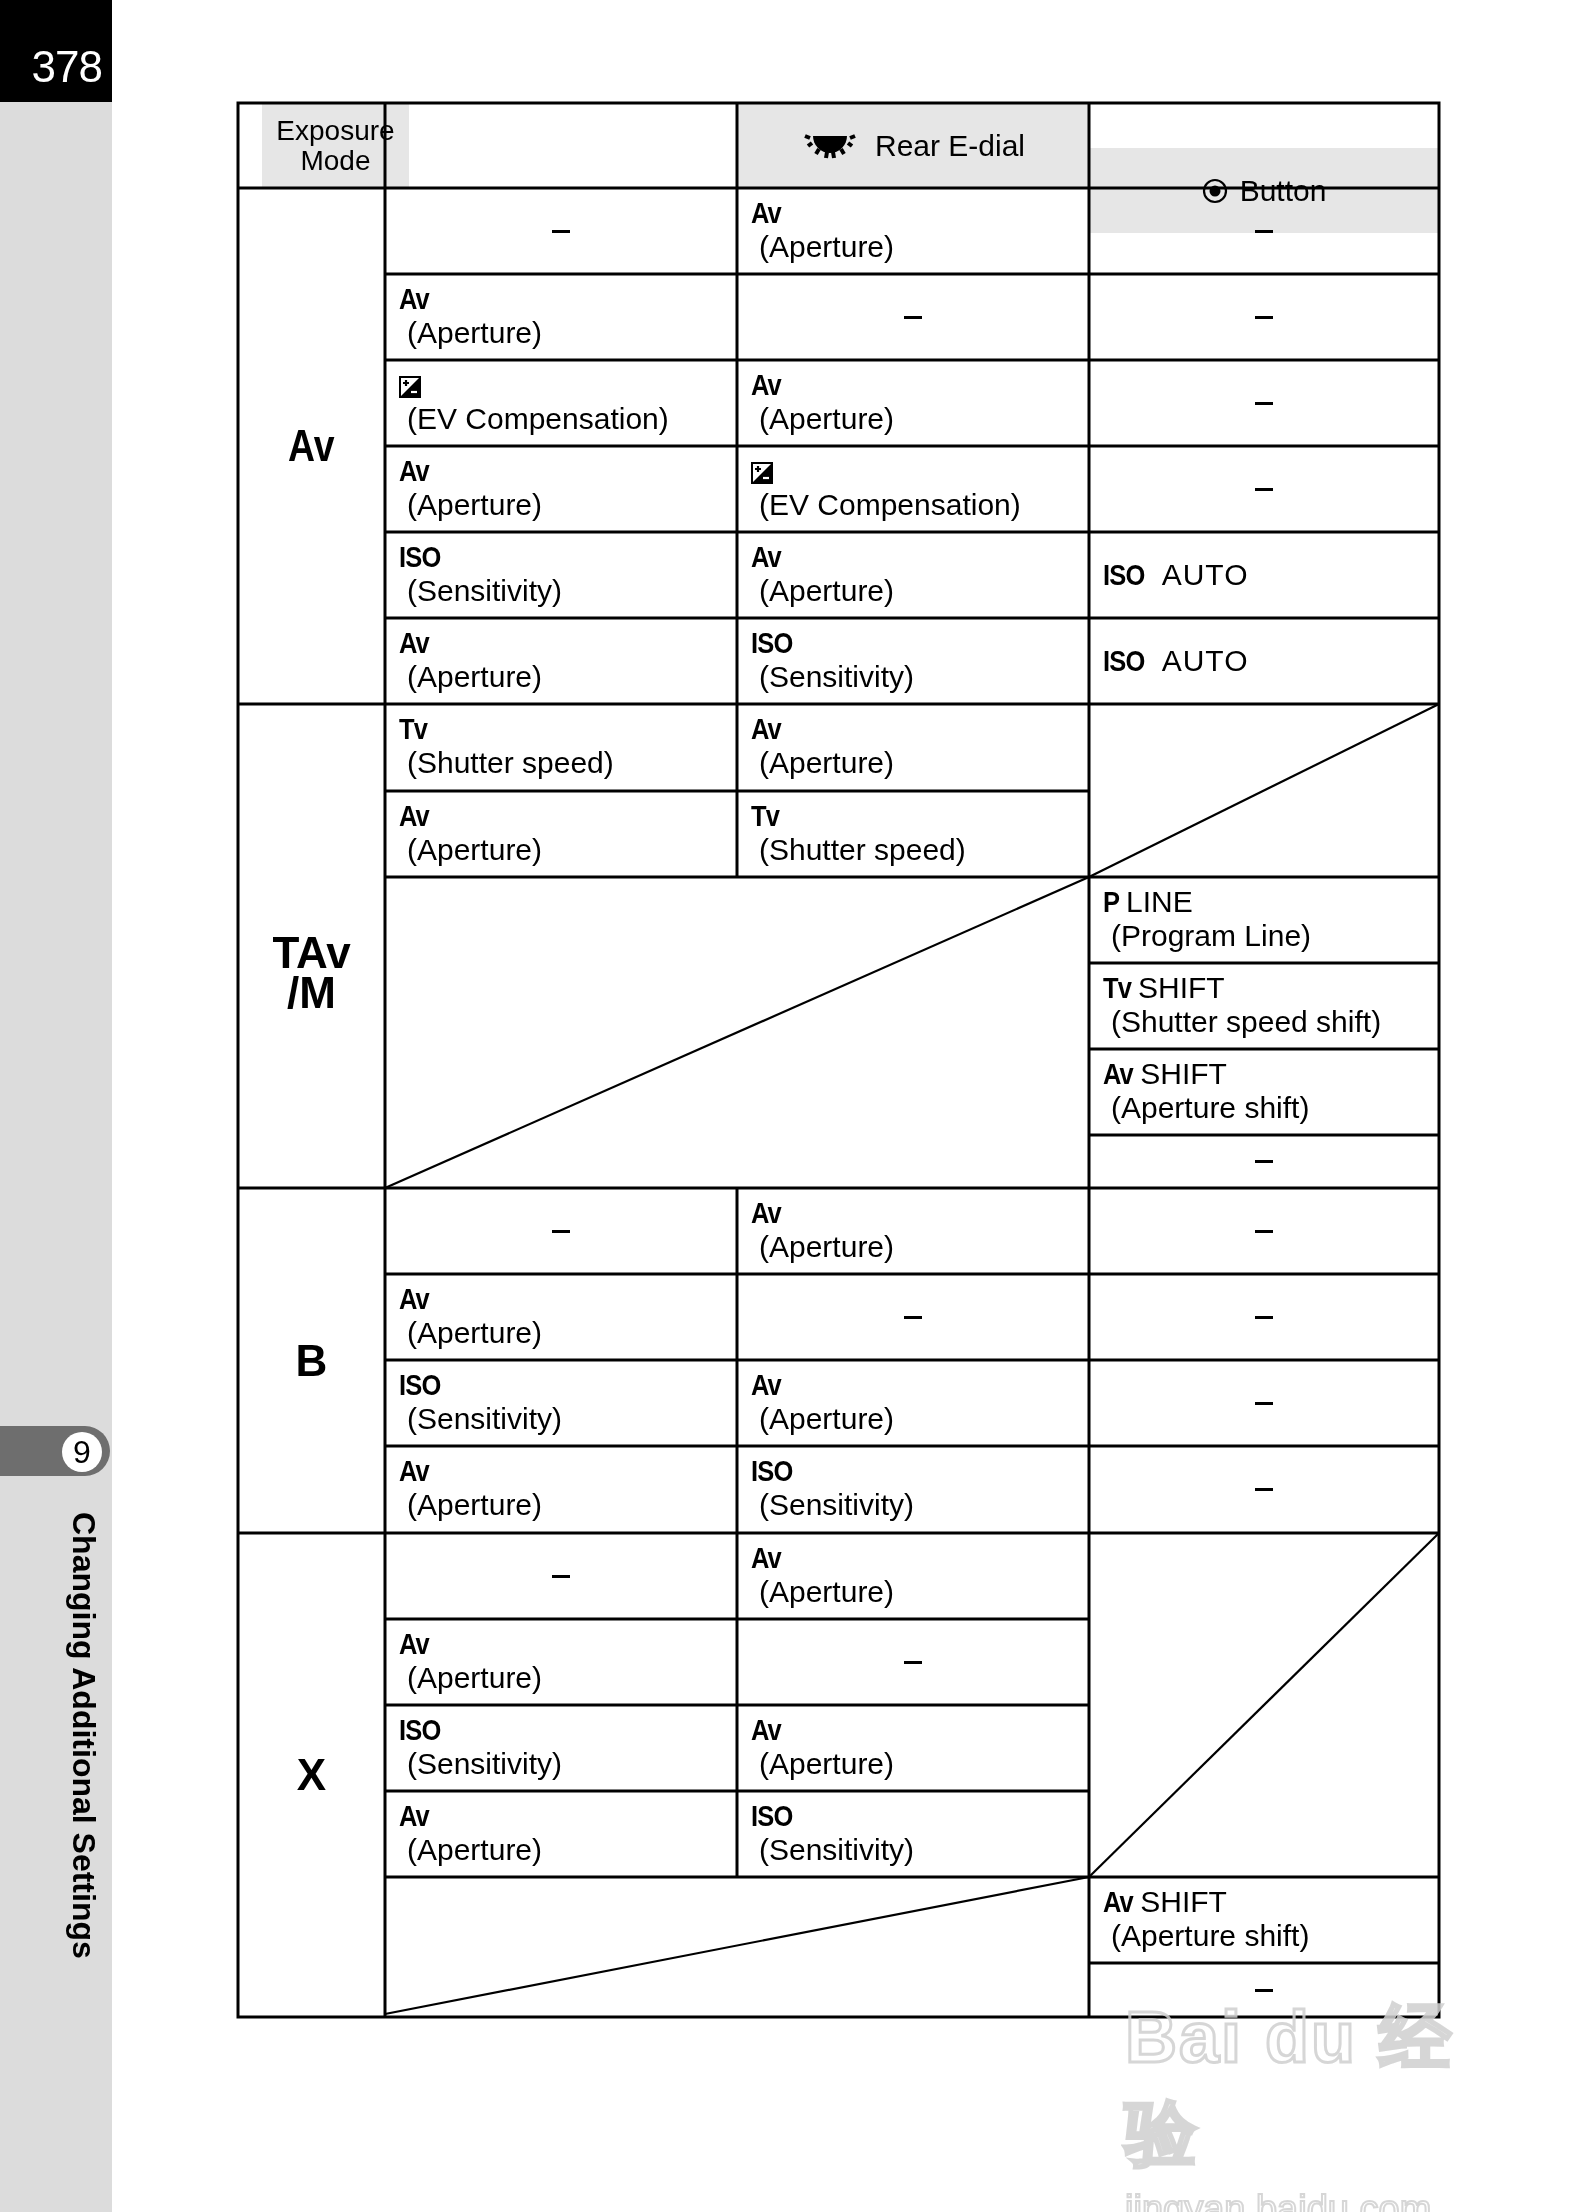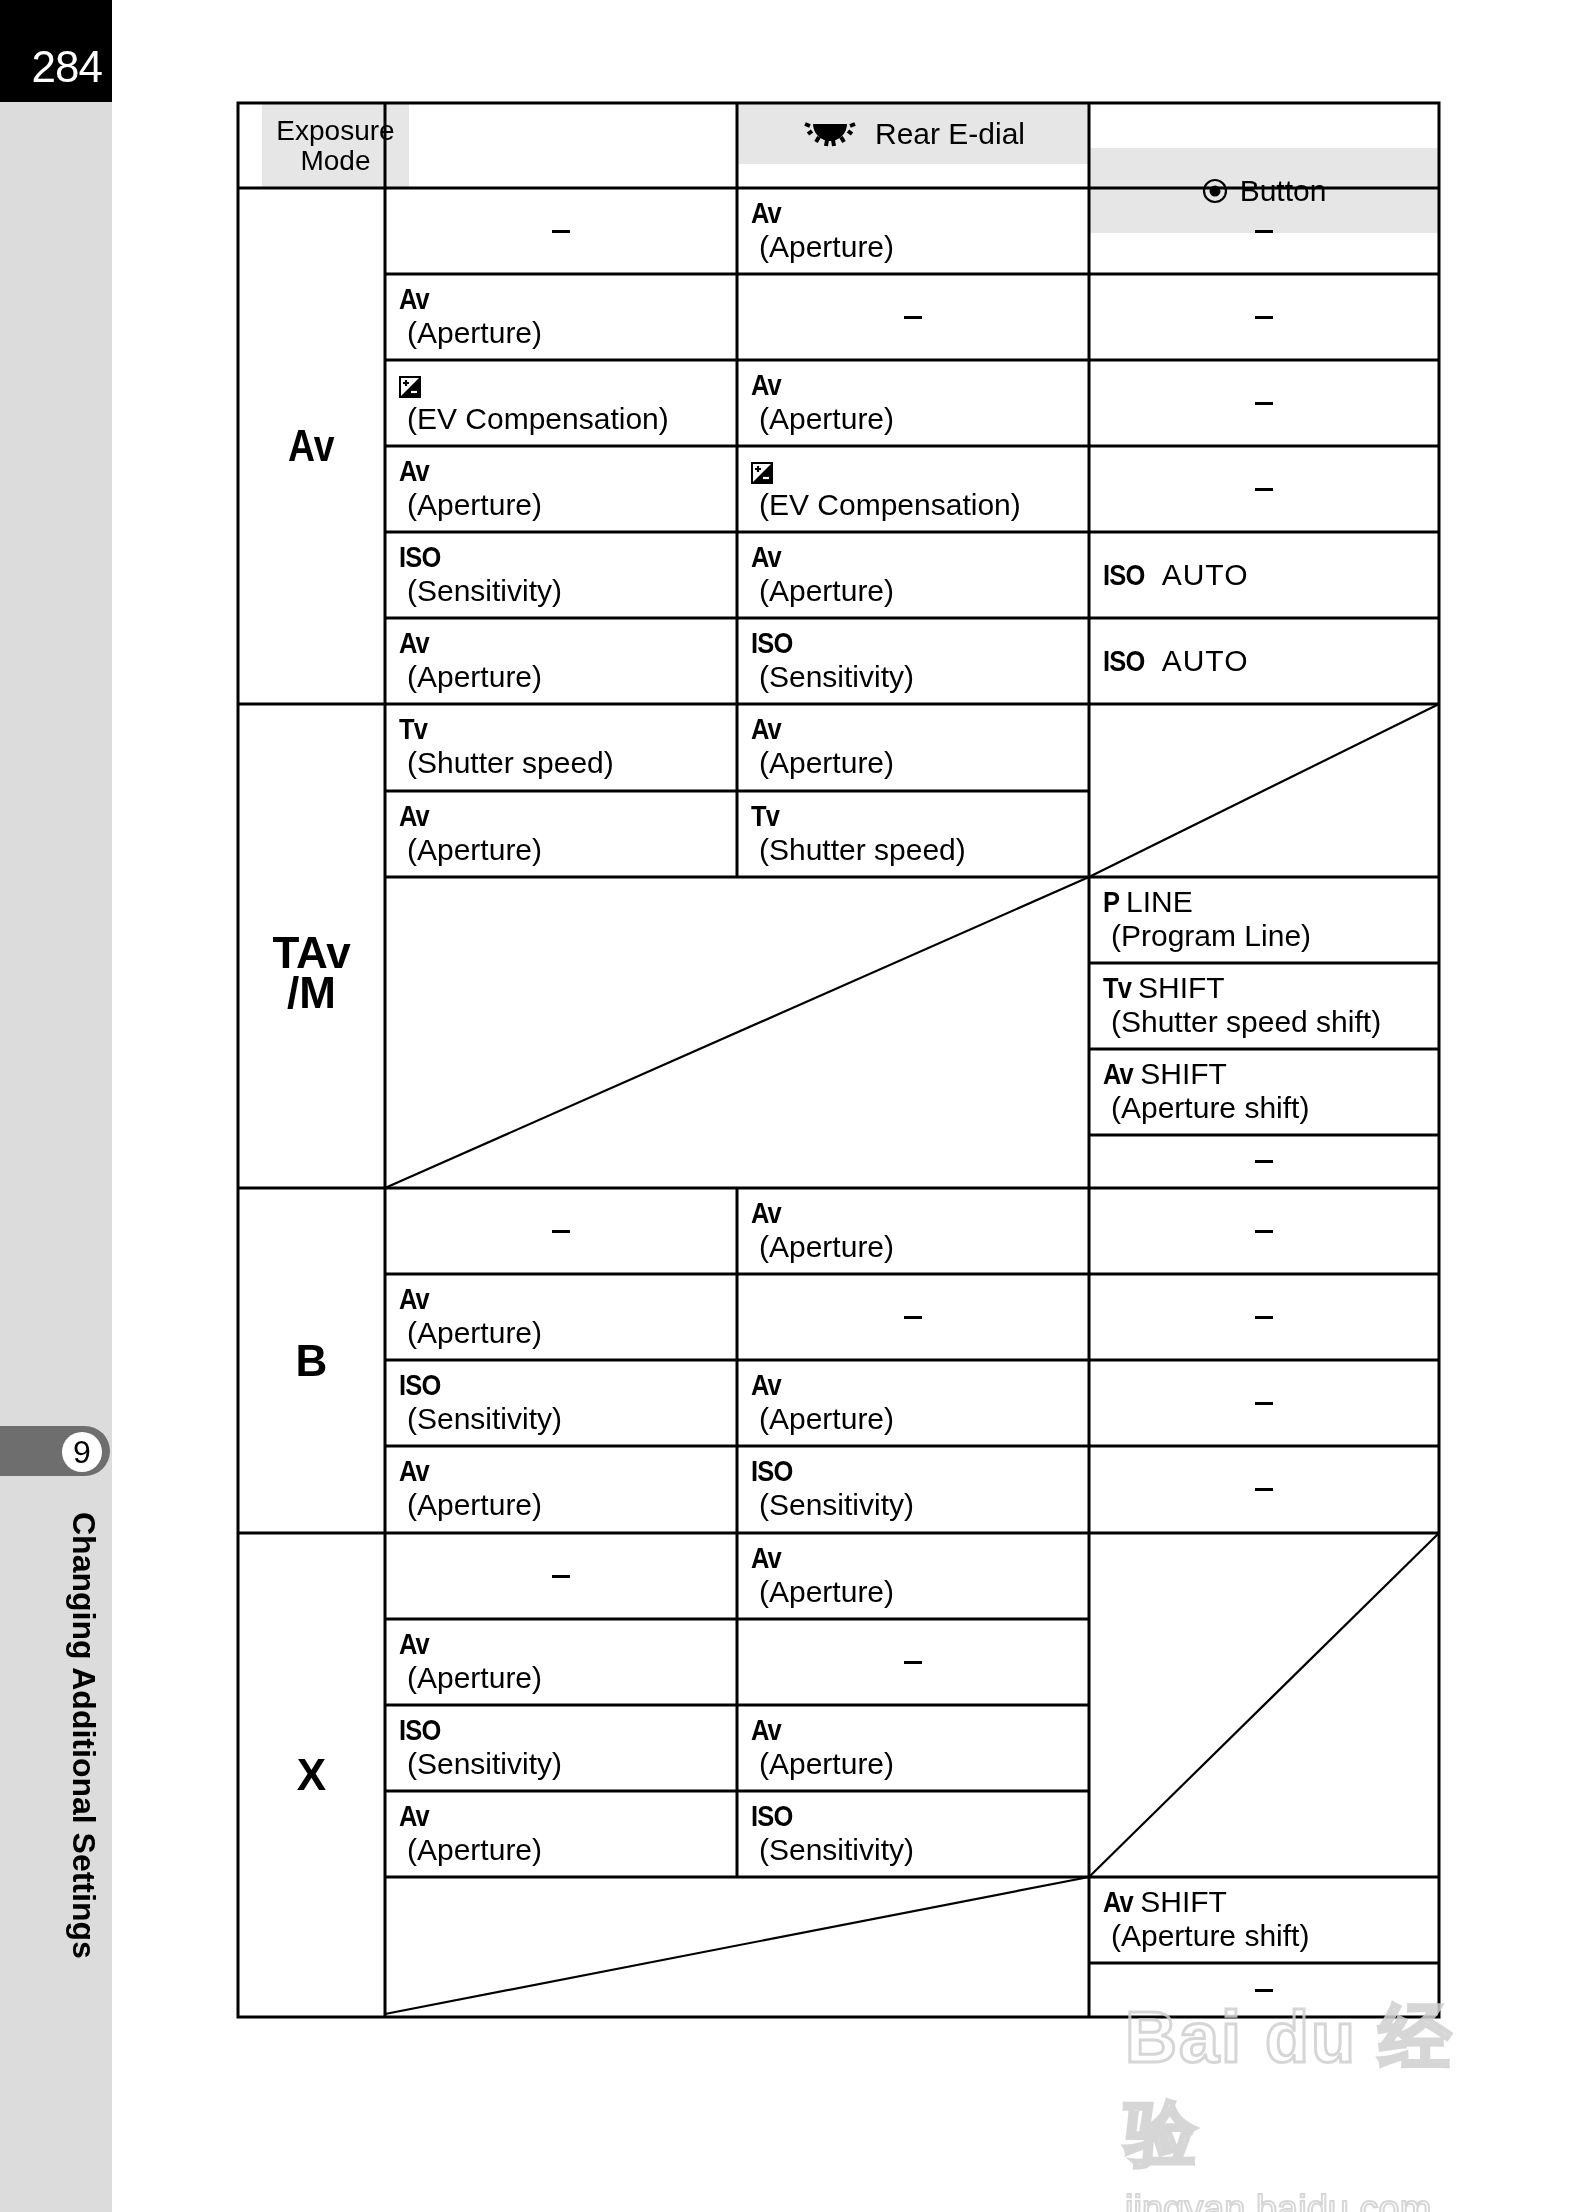--- a/index.html
+++ b/index.html
@@ -33,35 +33,35 @@
   svg.lines { position:absolute; left:0; top:0; }
   .wm { position:absolute; left:1125px; top:1990px; width:380px; height:170px; color:#d8d8d8; opacity:0.85; }
   .wm .big { font-size:72px; font-weight:bold; color:transparent; -webkit-text-stroke:3px #d0d0d0; letter-spacing:2px; }
   .wm .small { font-size:38px; color:transparent; -webkit-text-stroke:2px #d0d0d0; margin-top:6px; }
 </style>
 </head>
 <body>
 
 <div class="side"></div>
 <div class="pagenum">
-    <span>284</span>
+    <span>378</span>
   </div>
 <div class="chaptab"></div>
 <div class="chapnum">9</div>
 <div class="chaptitle">Changing Additional Settings</div>
 
 <div class="tbl">
 
   <div class="cell hdr" style="left:238px;top:103px;width:147px;height:85px;margin-left:24px;">
     <div class="two">
         <div>Exposure</div>
         <div>Mode</div>
       </div>
   </div>
-  <div class="cell hdr" style="left:737px;top:103px;width:352px;height:61px;">
+  <div class="cell hdr" style="left:737px;top:103px;width:352px;height:85px;">
     <span class="ico">
       <svg width="58" height="26" viewBox="0 0 58 26">
           <path d="M12 3 A17 17 0 0 0 46 3 Z" fill="#000"></path>
           <g stroke="#000" stroke-width="4">
             <line x1="4" y1="3" x2="9" y2="5"></line>
             <line x1="7" y1="13" x2="11" y2="10"></line>
             <line x1="15" y1="21" x2="18" y2="16"></line>
             <line x1="25" y1="25" x2="26" y2="19"></line>
             <line x1="33" y1="25" x2="32" y2="19"></line>
             <line x1="43" y1="21" x2="40" y2="16"></line>

